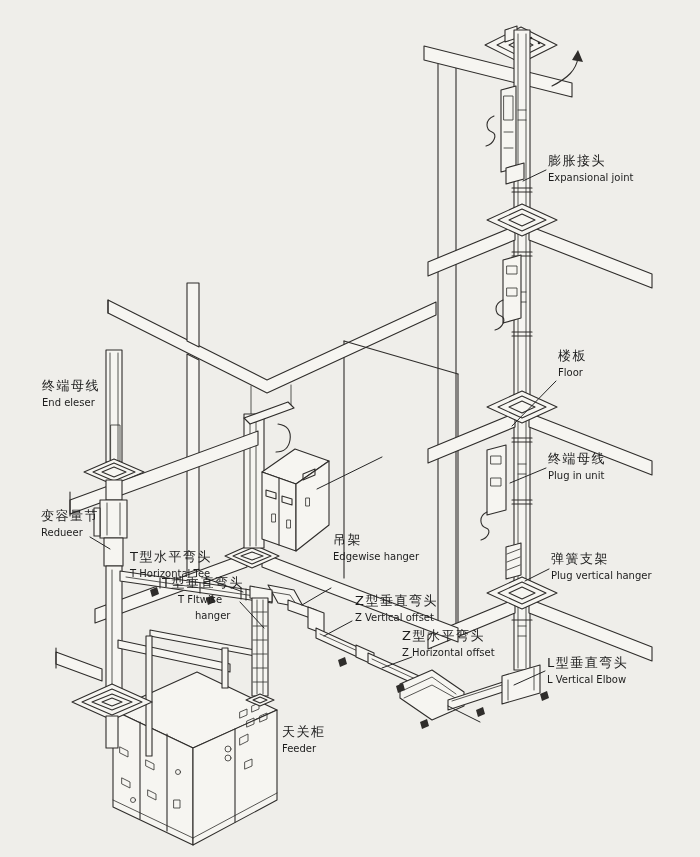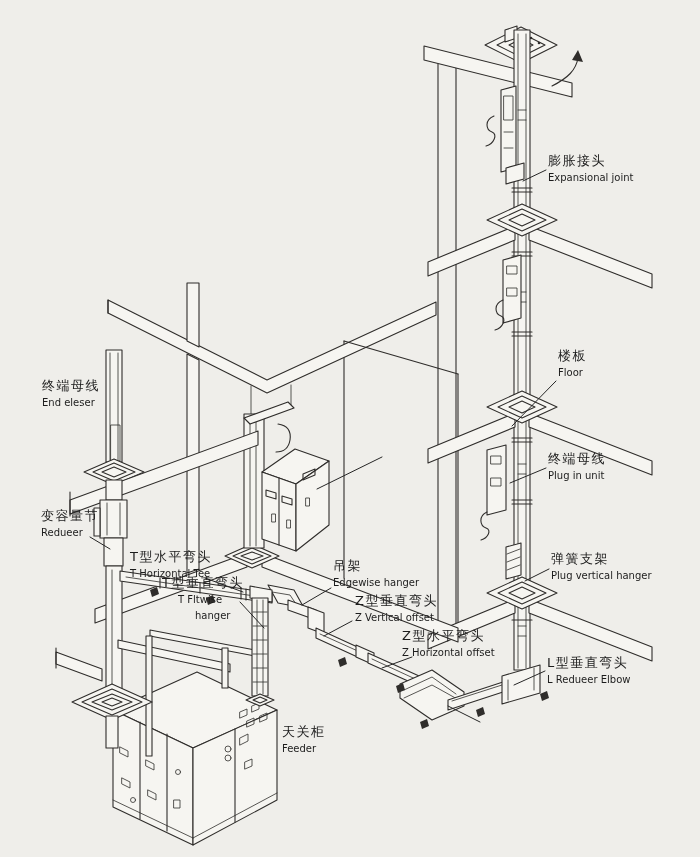--- a/index.html
+++ b/index.html
@@ -321,21 +321,21 @@
 <div class="lbl" style="left:548px;top:451px">
   <span class="cn">终端母线</span>
   <span class="en">Plug in unit</span>
 </div>
 <div class="lbl" style="left:551px;top:551px">
   <span class="cn">弹簧支架</span>
   <span class="en">Plug vertical hanger</span>
 </div>
 <div class="lbl" style="left:547px;top:655px">
   <span class="cn">L型垂直弯头</span>
-  <span class="en">L Redueer Elbow</span>
+  <span class="en">L Vertical Elbow</span>
 </div>
 <div class="lbl" style="left:282px;top:724px">
   <span class="cn">天关柜</span>
   <span class="en">Feeder</span>
 </div>
 <div class="lbl" style="left:42px;top:378px">
   <span class="cn">终端母线</span>
   <span class="en">End eleser</span>
 </div>
 <div class="lbl" style="left:41px;top:508px">
@@ -344,21 +344,21 @@
 </div>
 <div class="lbl" style="left:130px;top:549px">
   <span class="cn">T型水平弯头</span>
   <span class="en">T Horizontal Tee</span>
 </div>
 <div class="lbl" style="left:162px;top:575px">
   <span class="cn">T型垂直弯头</span>
   <span class="en i1">T Fltwise</span>
   <span class="en i2">hanger</span>
 </div>
-<div class="lbl" style="left:333px;top:558px">
+<div class="lbl" style="left:333px;top:532px">
   <span class="cn">吊架</span>
   <span class="en">Edgewise hanger</span>
 </div>
 <div class="lbl" style="left:355px;top:593px">
   <span class="cn">Z型垂直弯头</span>
   <span class="en">Z Vertical offset</span>
 </div>
 <div class="lbl" style="left:402px;top:628px">
   <span class="cn">Z型水平弯头</span>
   <span class="en">Z Horizontal offset</span>

